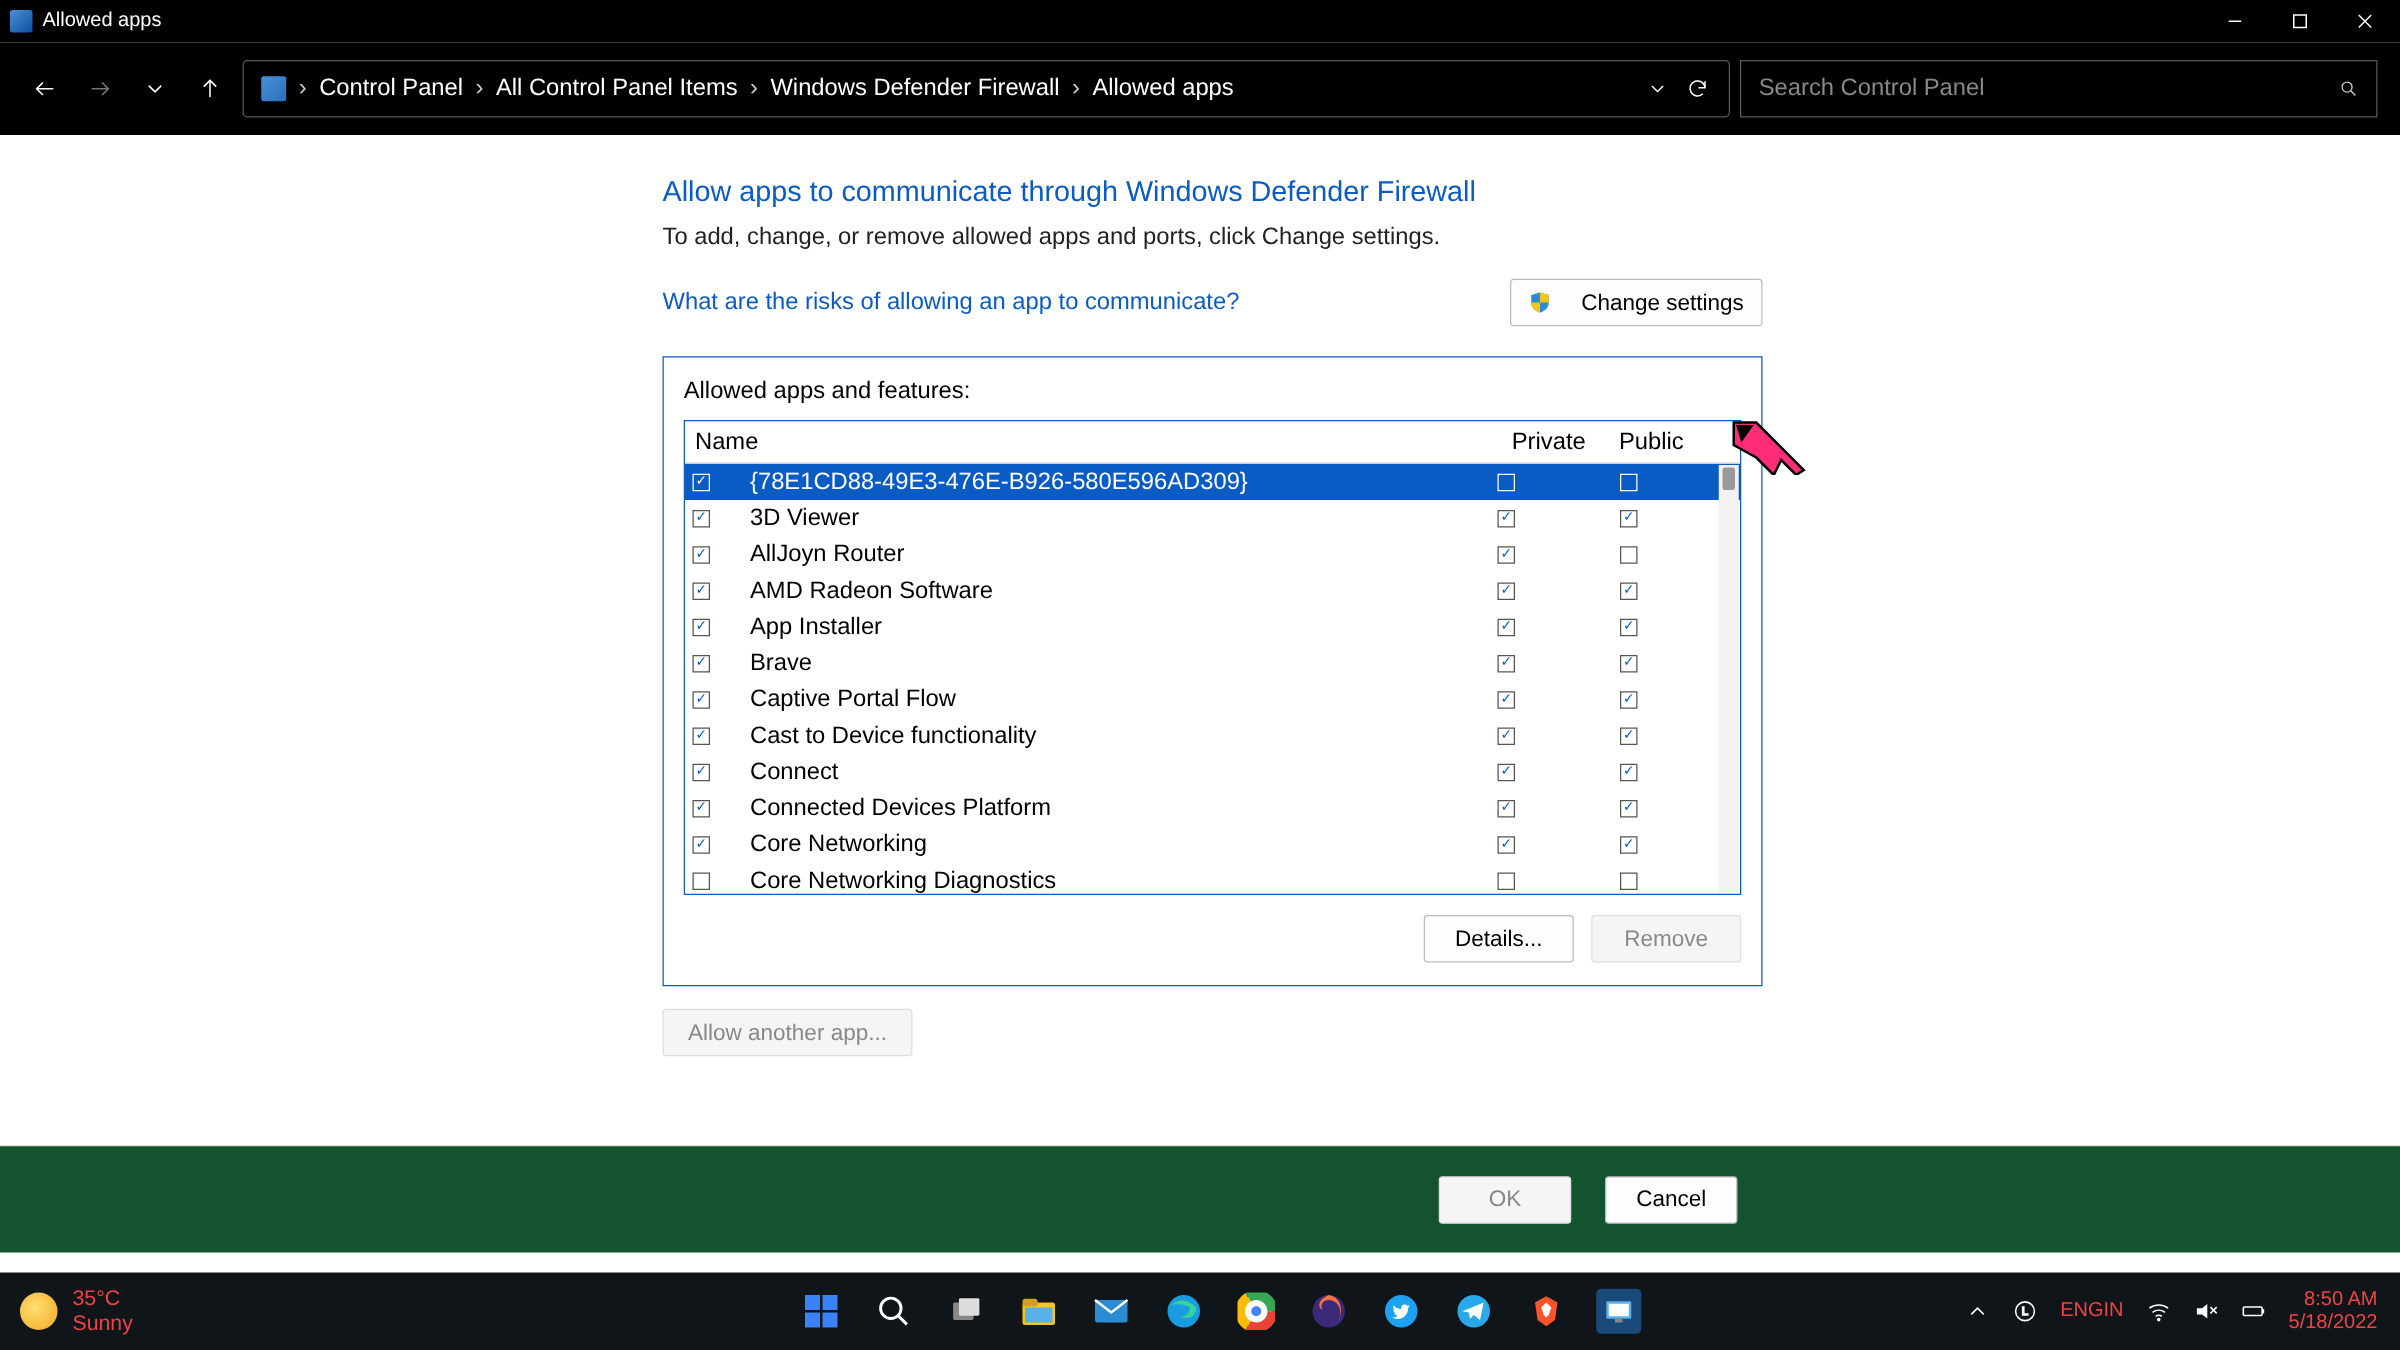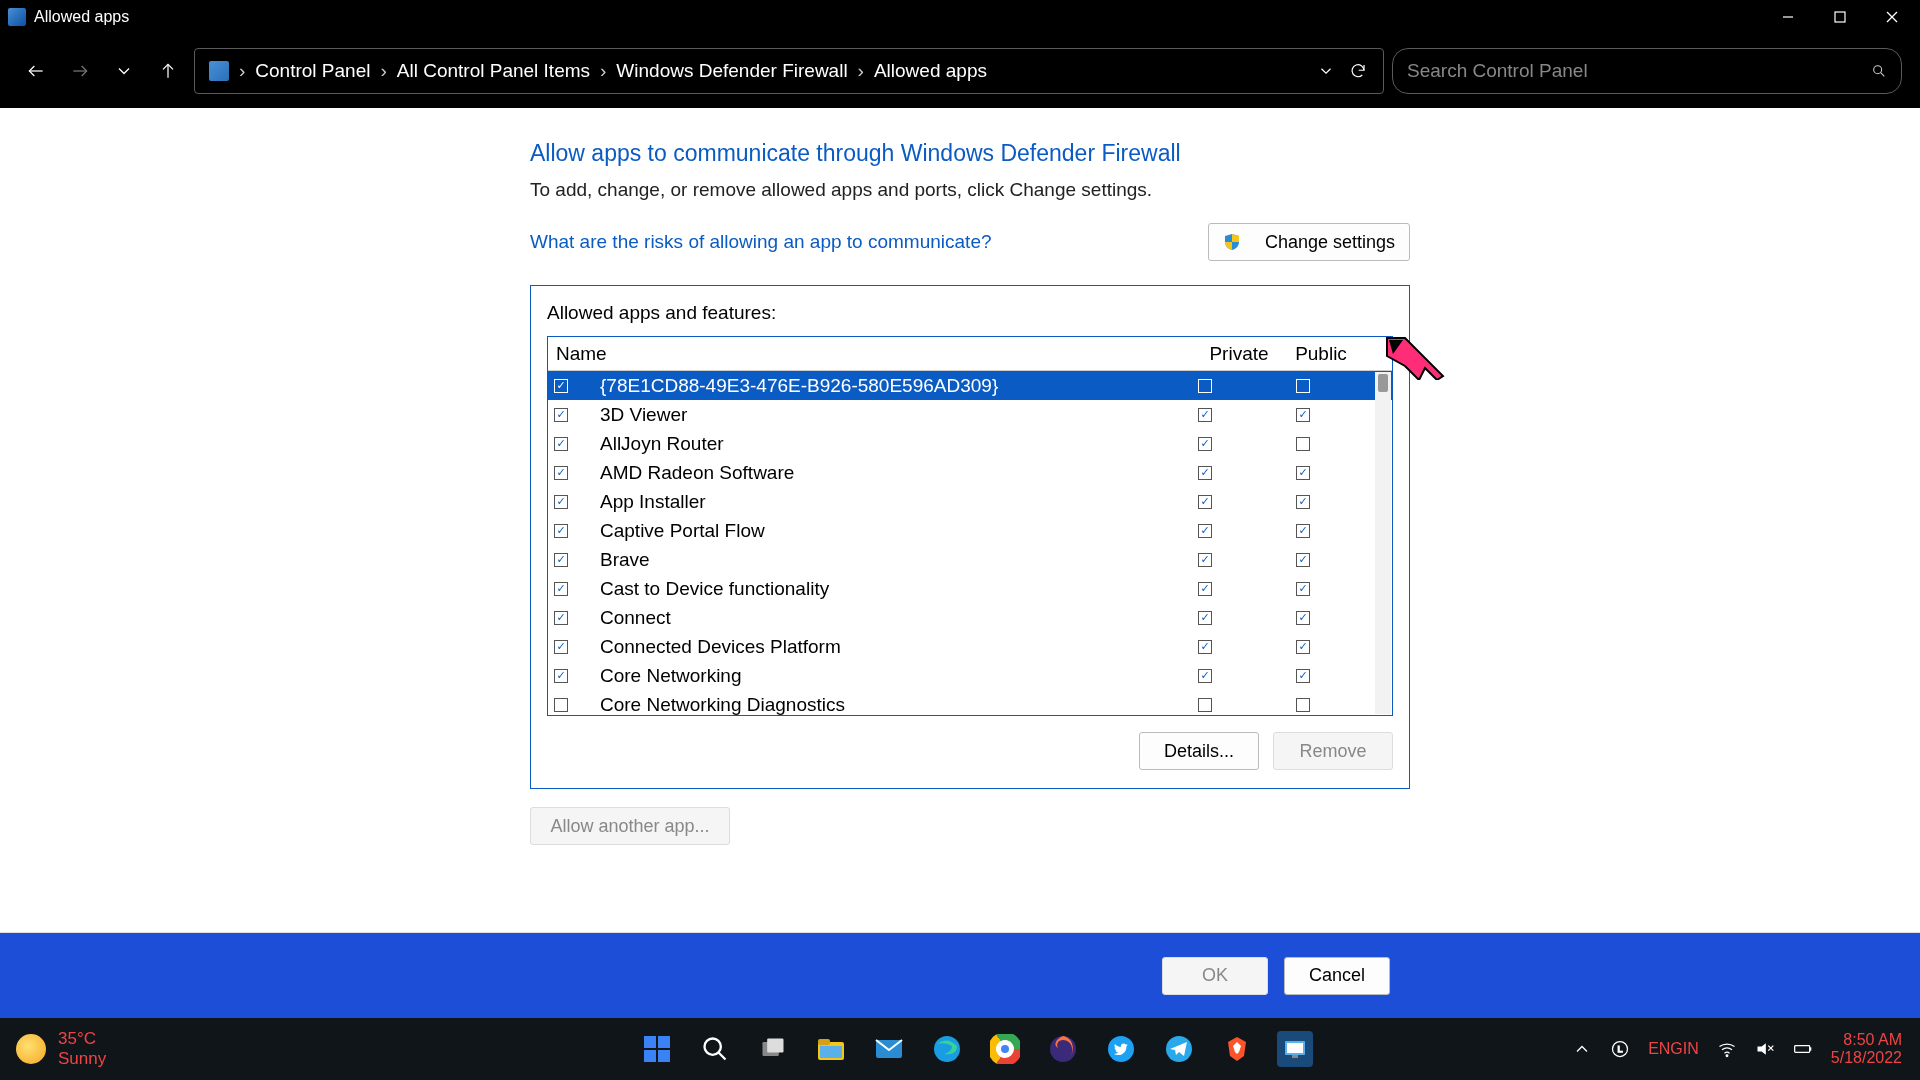--- a/index.html
+++ b/index.html
@@ -17,21 +17,21 @@
 .navbar { height: 74px; background: #000; display: flex; align-items: center; padding: 0 18px; gap: 8px; color: #fff; }
 .nav-iconbtn { width: 36px; height: 36px; display: flex; align-items: center; justify-content: center; }
 .nav-iconbtn svg { width: 20px; height: 20px; stroke: #fff; fill: none; stroke-width: 1.5; }
 .nav-iconbtn.disabled svg { stroke: #777; }
 .addressbar { flex: 1; height: 46px; border: 1px solid #5a5a5a; border-radius: 4px; display: flex; align-items: center; padding: 0 14px; gap: 10px; font-size: 19px; }
 .addr-icon { width: 20px; height: 20px; background: linear-gradient(135deg,#4a90d9,#2a70b9); border-radius: 2px; }
 .addr-sep { color: #ccc; }
 .addressbar .spacer { flex: 1; }
 .addressbar .chev, .addressbar .refresh { width: 22px; height: 22px; display: flex; align-items: center; justify-content: center; }
 .addressbar .chev svg, .addressbar .refresh svg { width: 18px; height: 18px; stroke: #fff; fill: none; stroke-width: 1.6; }
-.searchbox { width: 510px; height: 46px; border: 1px solid #5a5a5a; border-radius: 16px; display: flex; align-items: center; padding: 0 14px; font-size: 19px; color: #888; }
+.searchbox { width: 510px; height: 46px; border: 1px solid #5a5a5a; border-radius: 0; display: flex; align-items: center; padding: 0 14px; font-size: 19px; color: #888; }
 .searchbox .sp { flex: 1; }
 .searchbox svg { width: 16px; height: 16px; stroke: #ccc; fill: none; stroke-width: 1.6; }
 
 
 .content { position: absolute; left: 0; right: 0; top: 108px; bottom: 148px; background: #fff; }
 .page { position: absolute; left: 530px; top: 32px; width: 880px; }
 .hdr { color: #0a5bc4; font-size: 23px; font-weight: 400; margin-bottom: 12px; }
 .sub { color: #222; font-size: 19px; margin-bottom: 22px; }
 .risks-row { display: flex; align-items: center; }
 .risks { color: #0a5bc4; font-size: 19px; flex: 1; }
@@ -62,21 +62,21 @@
 .btnrow { display: flex; justify-content: flex-end; gap: 14px; margin-top: 16px; }
 .btn { height: 38px; min-width: 120px; border: 1px solid #bbb; background: #fdfdfd; font-size: 18px; border-radius: 3px; display:flex; align-items:center; justify-content:center; padding:0 16px;}
 .btn.disabled { color: #888; background: #f5f5f5; border-color: #ddd; }
 
 .allow-row { display: flex; justify-content: flex-start; margin-top: 18px; }
 
 
 .arrow-annotation { position: absolute; left: 1385px; top: 228px; width: 60px; height: 44px; pointer-events:none; }
 
 
-.bottombar { position: absolute; left: 0; right: 0; bottom: 62px; height: 86px; border-top: 1px solid #ddd; display: flex; align-items: center; justify-content: flex-end; padding-right: 530px; gap: 16px; background:#1d4ed8;}
+.bottombar { position: absolute; left: 0; right: 0; bottom: 78px; height: 86px; border-top: 1px solid #ddd; display: flex; align-items: center; justify-content: flex-end; padding-right: 530px; gap: 27px; background:#14532d;}
 .bottombar .btn { min-width: 106px; }
 
 
 .taskbar { position: absolute; left: 0; right: 0; bottom: 0; height: 62px; background: #10151a; display: flex; align-items: center; color: #ef4444; }
 .weather { display: flex; align-items: center; gap: 12px; padding-left: 16px; width: 380px; }
 .weather-sun { width: 30px; height: 30px; border-radius: 50%; background: radial-gradient(circle at 40% 40%, #ffe070, #f5a623); }
 .weather-txt { display: flex; flex-direction: column; line-height: 1.15; font-size: 17px; }
 .task-center { flex: 1; display: flex; justify-content: center; gap: 22px; }
 .ticon { width: 36px; height: 36px; border-radius: 6px; display: flex; align-items: center; justify-content: center; }
 .tray { display: flex; align-items: center; gap: 18px; padding-right: 18px; }
@@ -245,32 +245,32 @@
               <span class="pcell">
                 <span class="cbx checked"></span>
               </span>
               <span class="pcell">
                 <span class="cbx checked"></span>
               </span>
               <span class="scell"></span>
             </div>
             <div class="row">
               <span class="cbx checked"></span>
+              <span class="name">Brave</span>
+              <span class="pcell">
+                <span class="cbx checked"></span>
+              </span>
+              <span class="pcell">
+                <span class="cbx checked"></span>
+              </span>
+              <span class="scell"></span>
+            </div>
+            <div class="row">
+              <span class="cbx checked"></span>
               <span class="name">Captive Portal Flow</span>
-              <span class="pcell">
-                <span class="cbx checked"></span>
-              </span>
-              <span class="pcell">
-                <span class="cbx checked"></span>
-              </span>
-              <span class="scell"></span>
-            </div>
-            <div class="row">
-              <span class="cbx checked"></span>
-              <span class="name">Brave</span>
               <span class="pcell">
                 <span class="cbx checked"></span>
               </span>
               <span class="pcell">
                 <span class="cbx checked"></span>
               </span>
               <span class="scell"></span>
             </div>
             <div class="row">
               <span class="cbx checked"></span>

